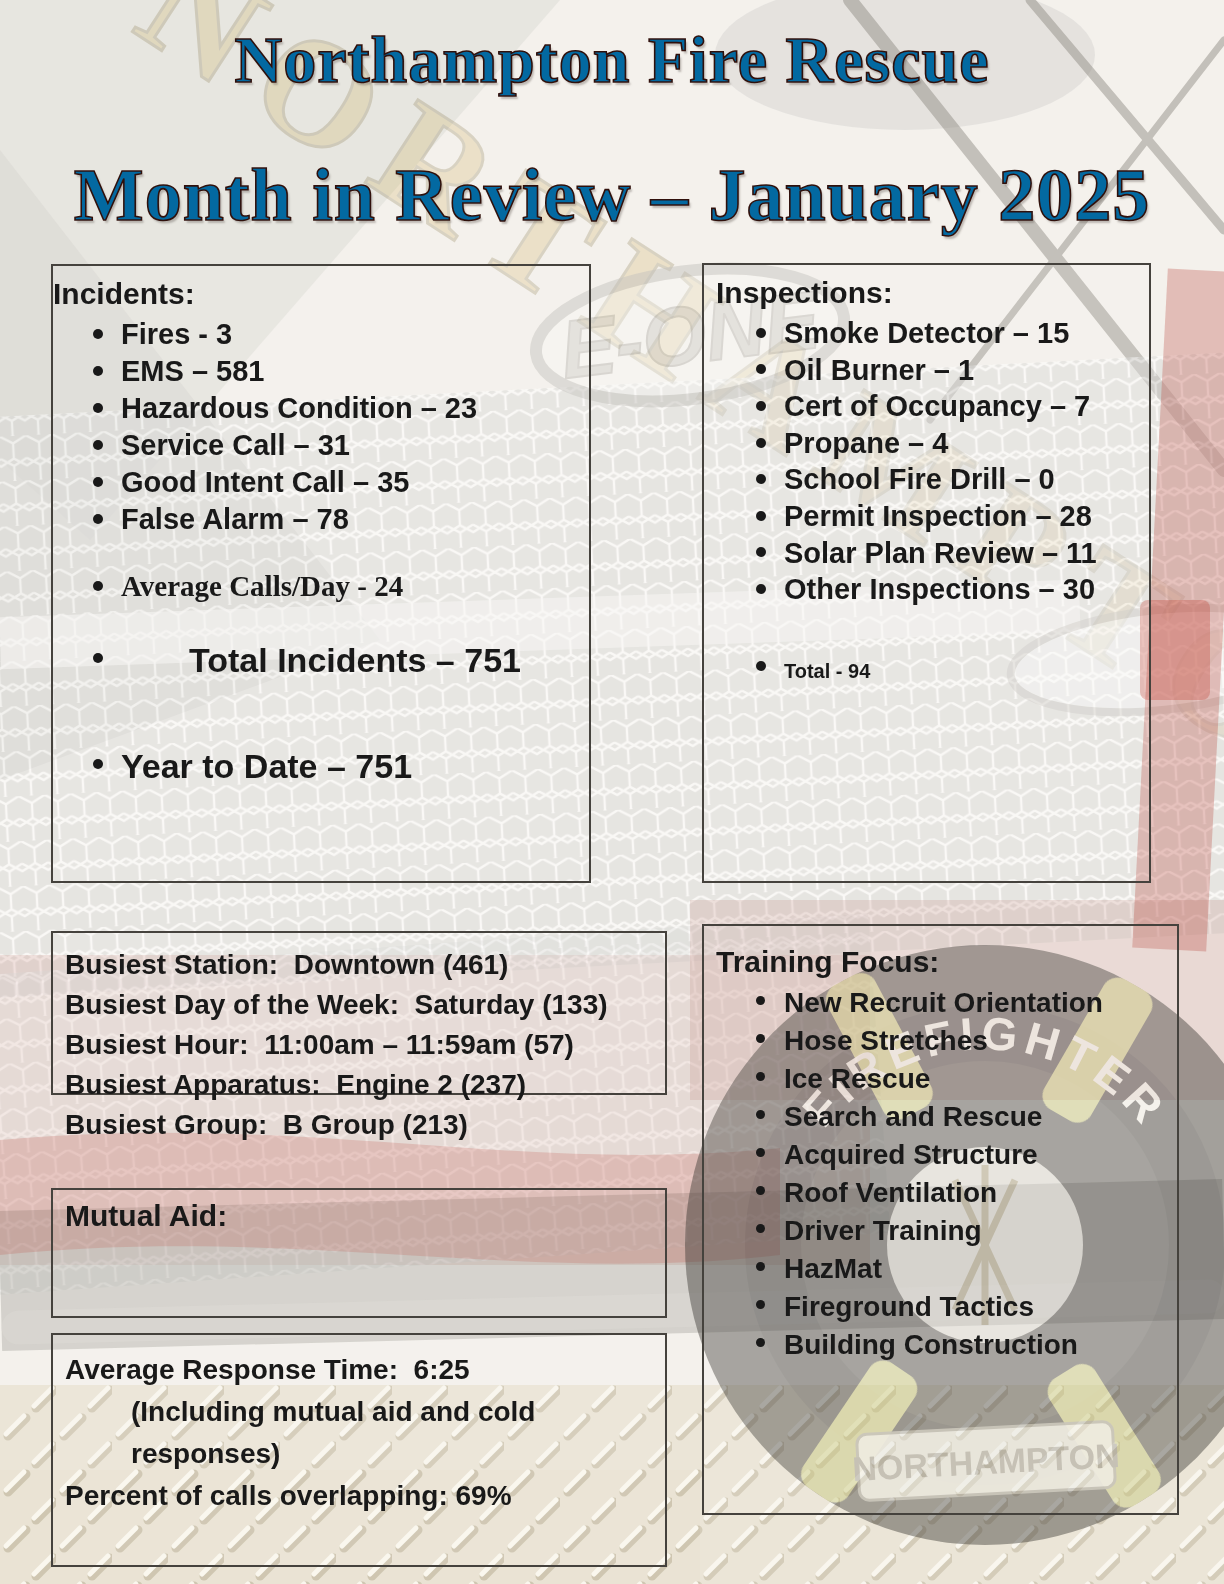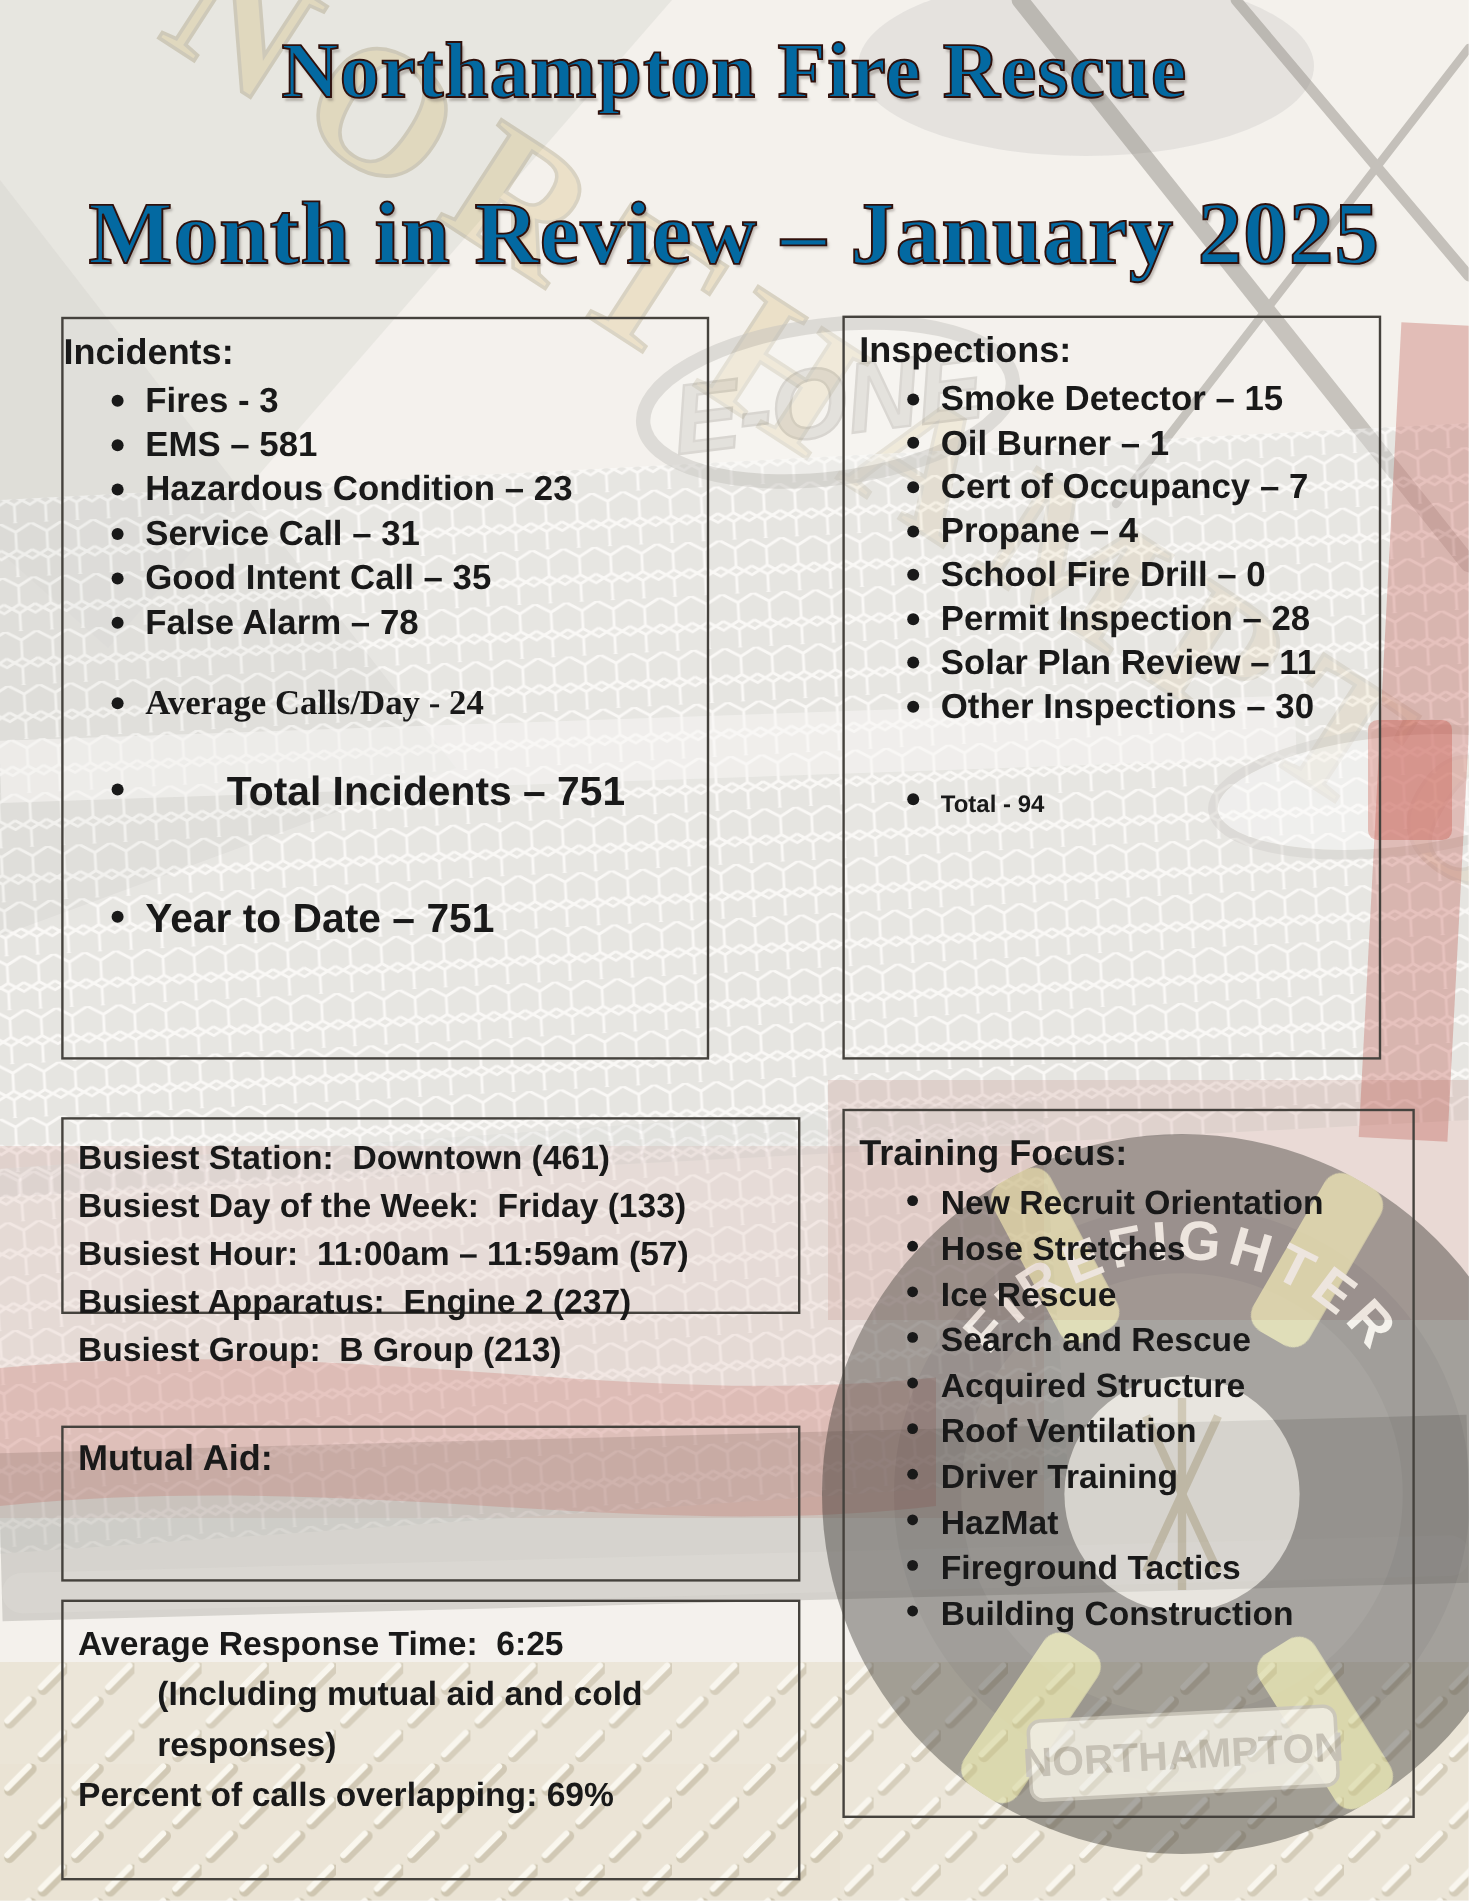--- a/index.html
+++ b/index.html
@@ -196,21 +196,21 @@
           <li>School Fire Drill – 0</li>
           <li>Permit Inspection – 28</li>
           <li>Solar Plan Review – 11</li>
           <li>Other Inspections – 30</li>
         </ul>
       <div class="bullet-line total">Total - 94</div>
     </section>
 
     <section class="box" id="busiest-box">
       <div class="stat-line">Busiest Station:  Downtown (461)</div>
-      <div class="stat-line">Busiest Day of the Week:  Friday (133)</div>
+      <div class="stat-line">Busiest Day of the Week:  Saturday (133)</div>
       <div class="stat-line">Busiest Hour:  11:00am – 11:59am (57)</div>
       <div class="stat-line">Busiest Apparatus:  Engine 2 (237)</div>
       <div class="stat-line">Busiest Group:  B Group (213)</div>
     </section>
 
     <section class="box" id="training-box">
       <div class="h">Training Focus:</div>
       <ul class="blist">
 
       <li>New Recruit Orientation</li>

